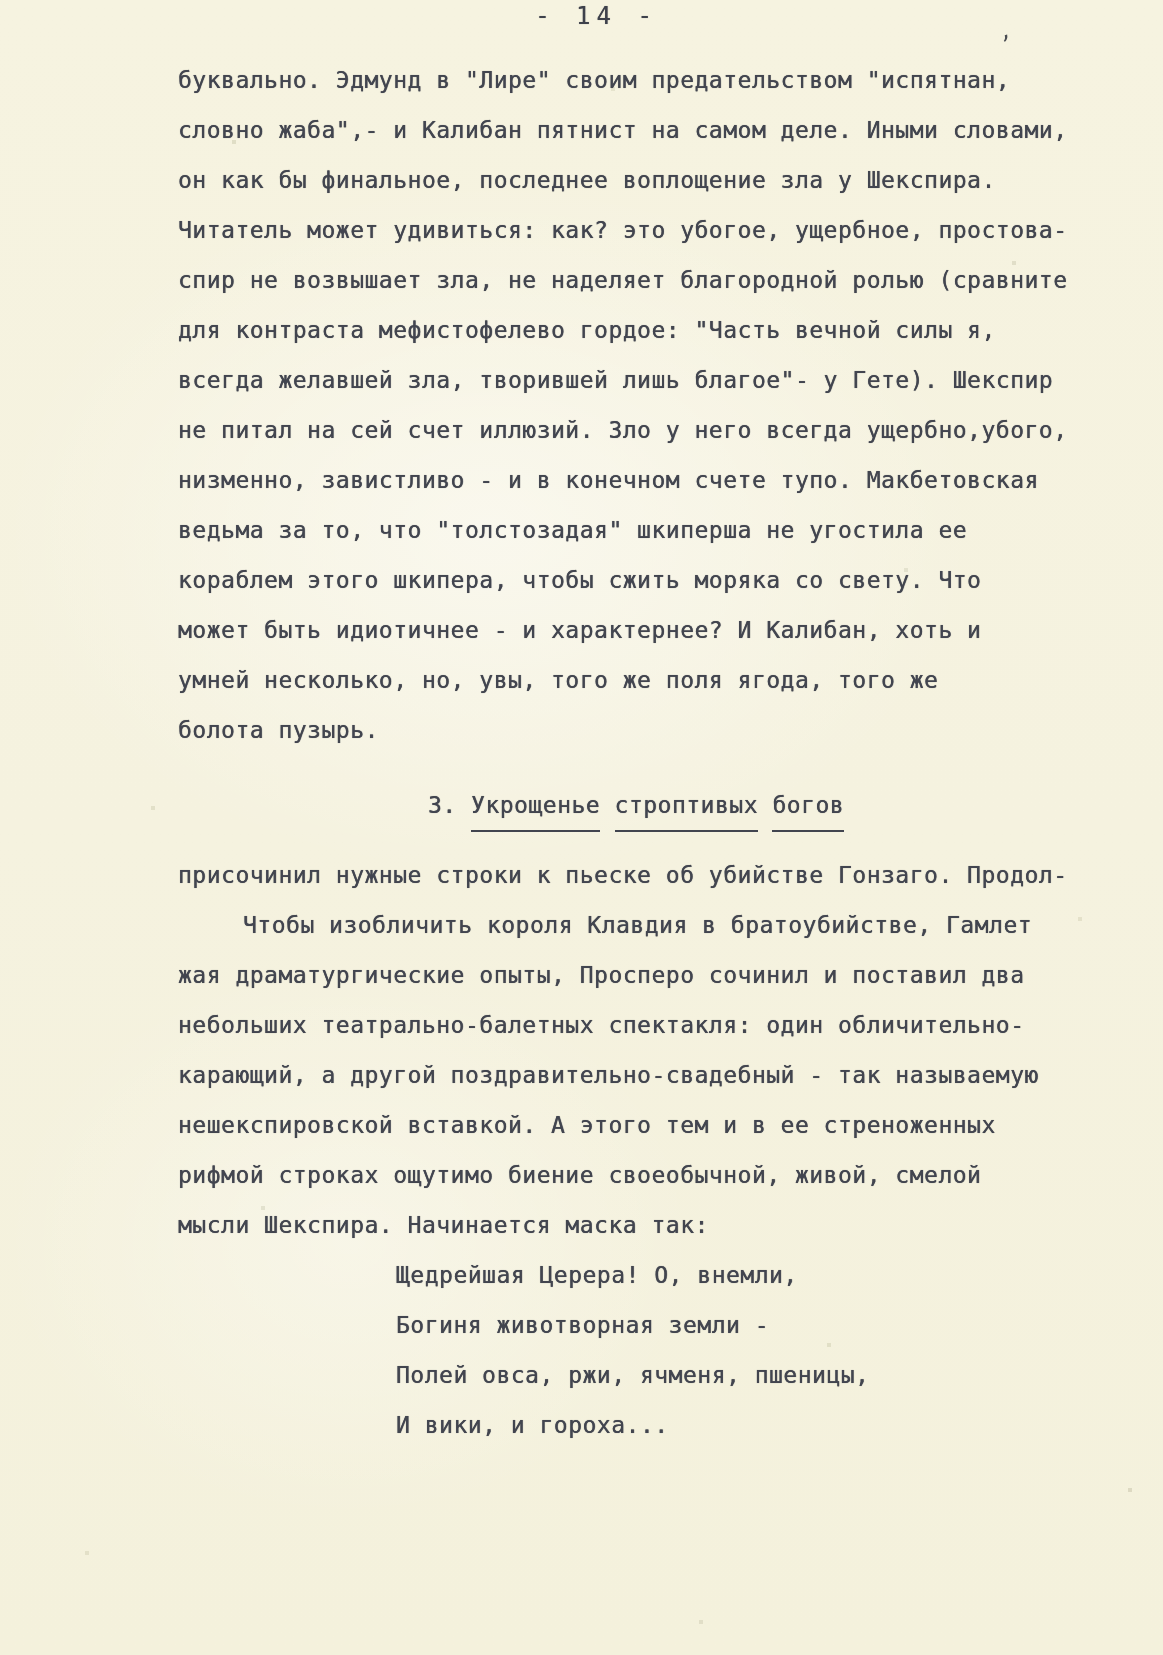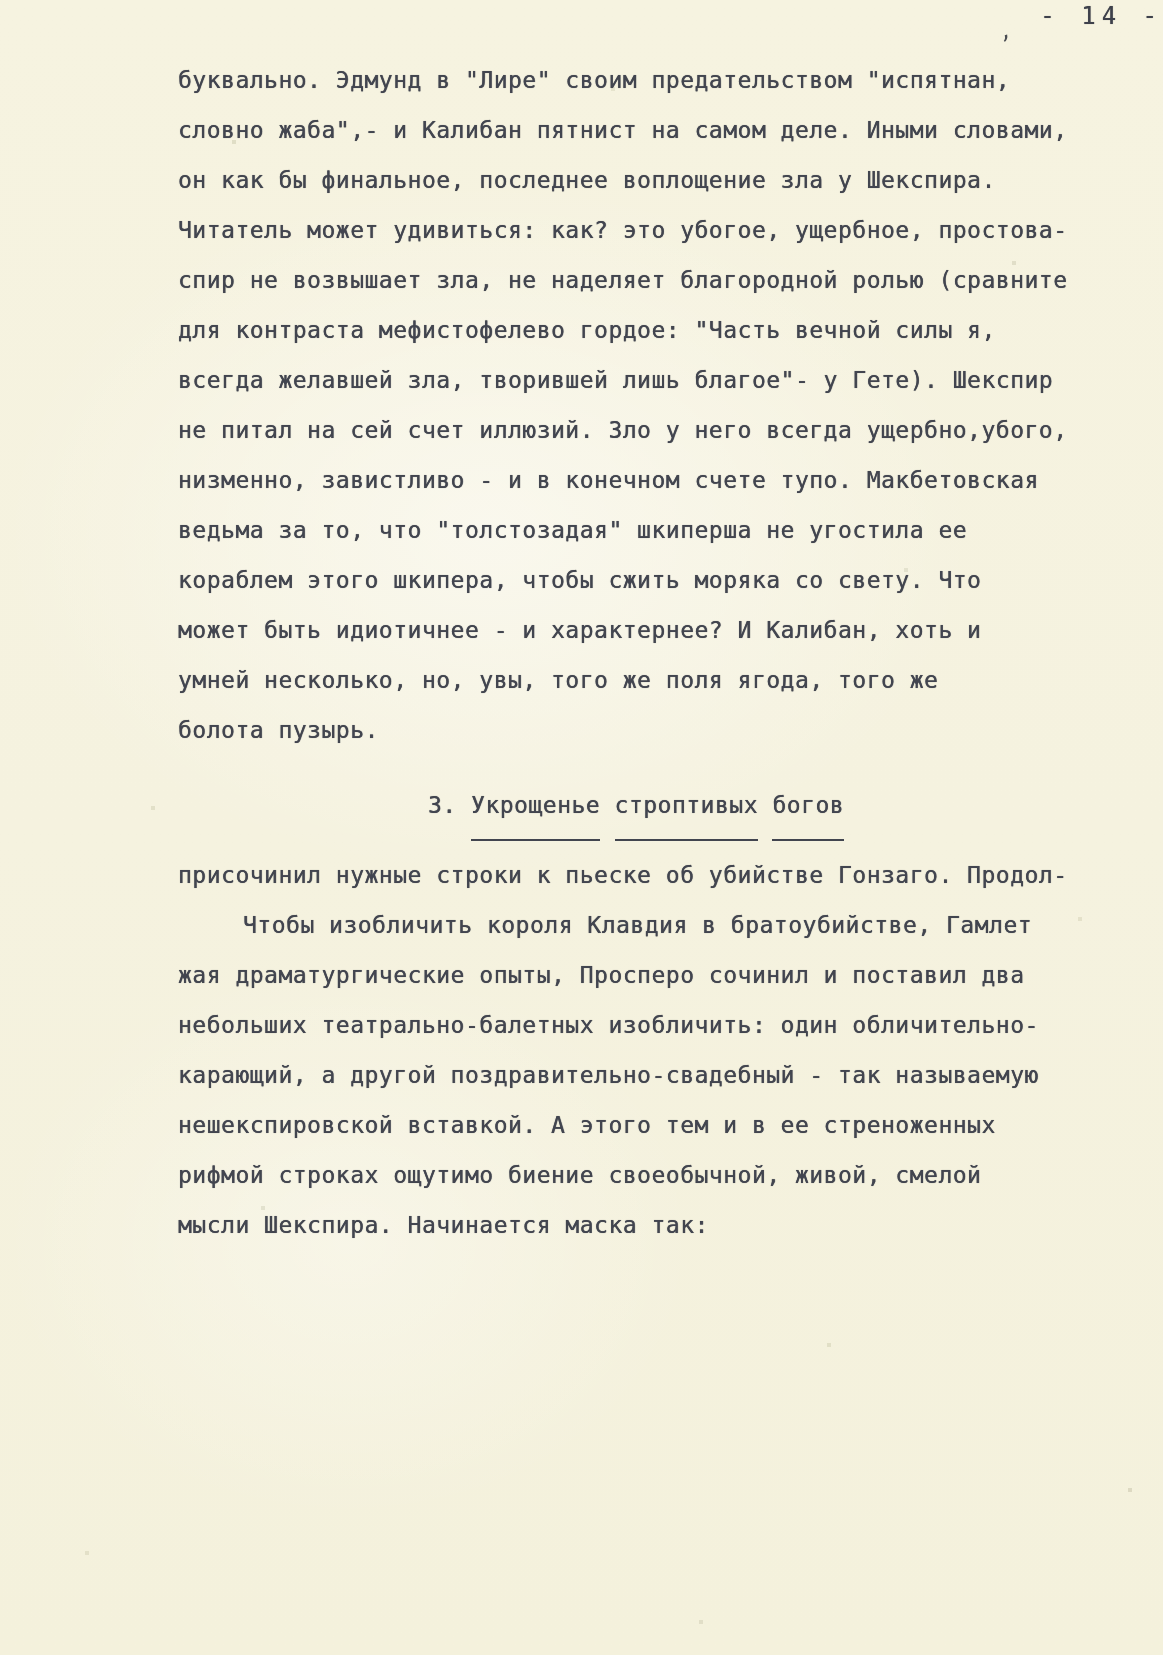--- a/index.html
+++ b/index.html
@@ -38,21 +38,21 @@
       828px 1344px 0 1px rgba(160,158,120,0.22),
       1129px 1489px 0 1px rgba(150,148,115,0.25),
       86px 1552px 0 1px rgba(160,158,120,0.20),
       700px 1621px 0 1px rgba(150,148,115,0.20);
   }
   .page-number {
     position: absolute;
     top: 2px;
     left: 0;
     width: 100%;
-    text-align: right;
+    text-align: center;
     font-size: 24px;
     letter-spacing: 6px;
     text-indent: 30px;
     color: #3e414b;
     text-shadow: 0 0 0.7px rgba(62,65,75,0.85);
     white-space: pre;
   }
   .pen-mark {
     position: absolute;
     top: 14px;
@@ -81,21 +81,21 @@
   }
   .section-heading {
     margin-top: 25px;
     margin-left: 250px;
     height: 50px;
     line-height: 50px;
     white-space: pre;
   }
   .section-heading .uword {
     border-bottom: 2px solid #42454f;
-    padding-bottom: 21px;
+    padding-bottom: 12px;
   }
   .para-2 {
     margin-top: 20px;
   }
   .verse-block {
     margin-left: 218px;
   }
 </style>
 </head>
 <body>
@@ -124,22 +124,28 @@
       <div class="tline">умней несколько, но, увы, того же поля ягода, того же</div>
       <div class="tline">болота пузырь.</div>
     </div>
 
     <div class="section-heading"><span>3. </span><span class="uword">Укрощенье</span><span> </span><span class="uword">строптивых</span><span> </span><span class="uword">богов</span></div>
 
     <div class="para-2">
       <div class="tline">присочинил нужные строки к пьеске об убийстве Гонзаго. Продол-</div>
       <div class="tline indent-first">Чтобы изобличить короля Клавдия в братоубийстве, Гамлет</div>
       <div class="tline">жая драматургические опыты, Просперо сочинил и поставил два</div>
-      <div class="tline">небольших театрально-балетных изобличить: один обличительно-</div>
+      <div class="tline">небольших театрально-балетных спектакля: один обличительно-</div>
       <div class="tline">карающий, а другой поздравительно-свадебный - так называемую</div>
       <div class="tline">нешекспировской вставкой. А этого тем и в ее стреноженных</div>
       <div class="tline">рифмой строках ощутимо биение своеобычной, живой, смелой</div>
       <div class="tline">мысли Шекспира. Начинается маска так:</div>
     </div>
 
+    <div class="verse-block">
+      <div class="tline">Щедрейшая Церера! О, внемли,</div>
+      <div class="tline">Богиня животворная земли -</div>
+      <div class="tline">Полей овса, ржи, ячменя, пшеницы,</div>
+      <div class="tline">И вики, и гороха...</div>
+    </div>
 
   </div>
 </div>
 
 </body></html>

